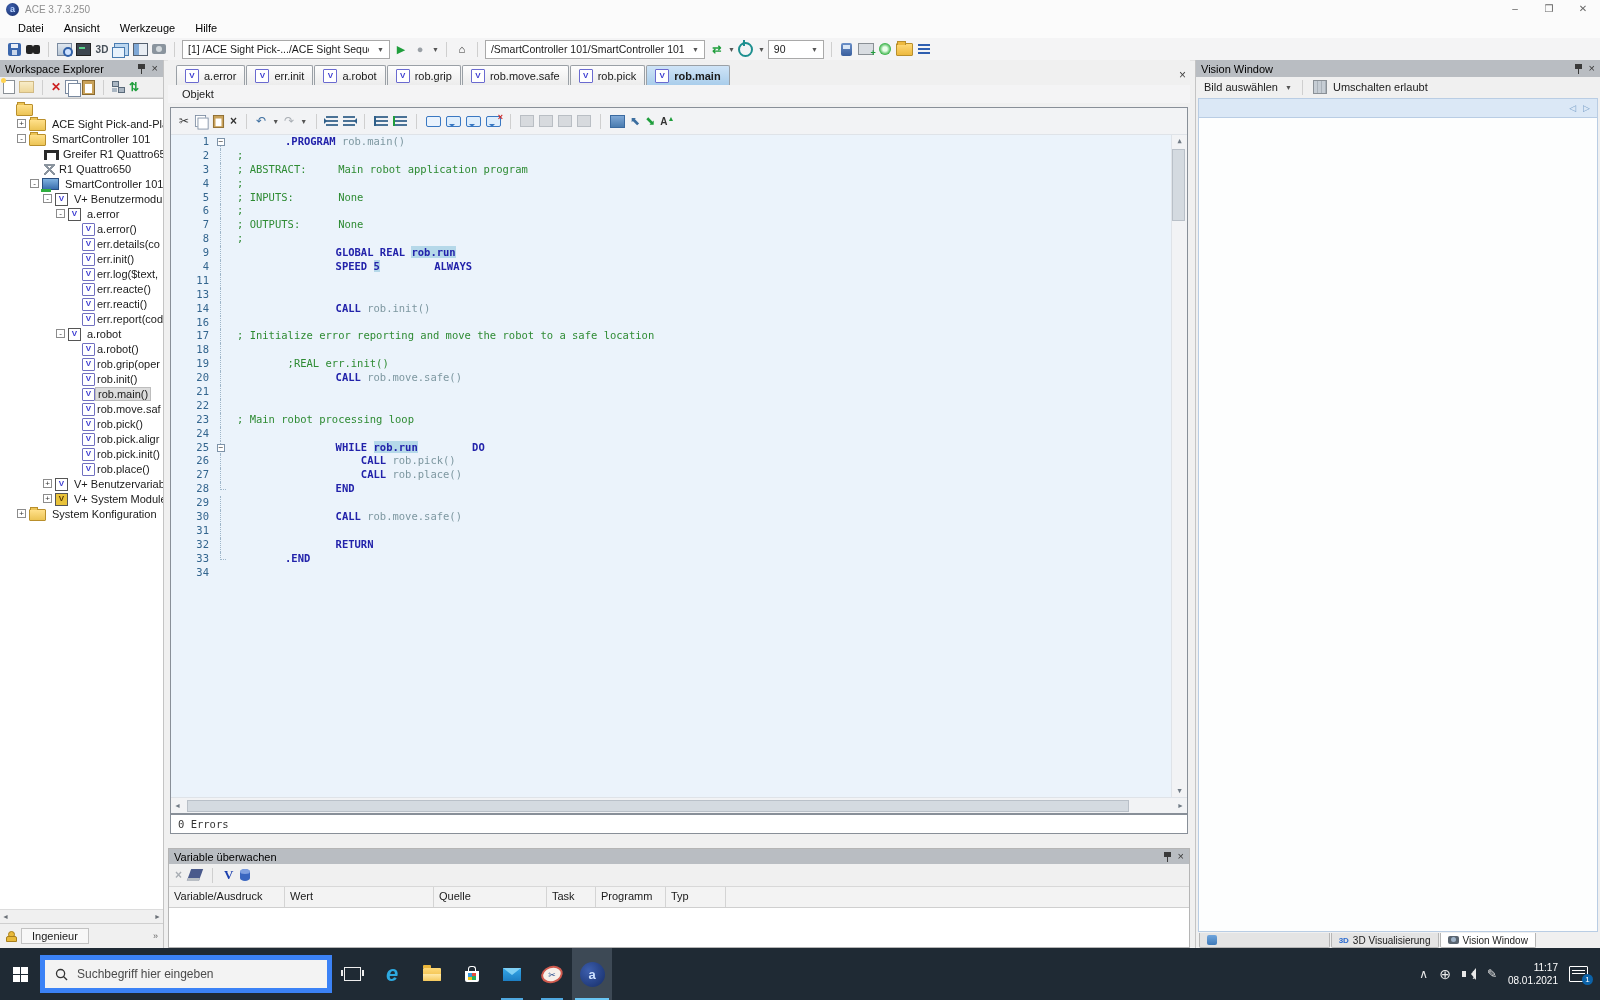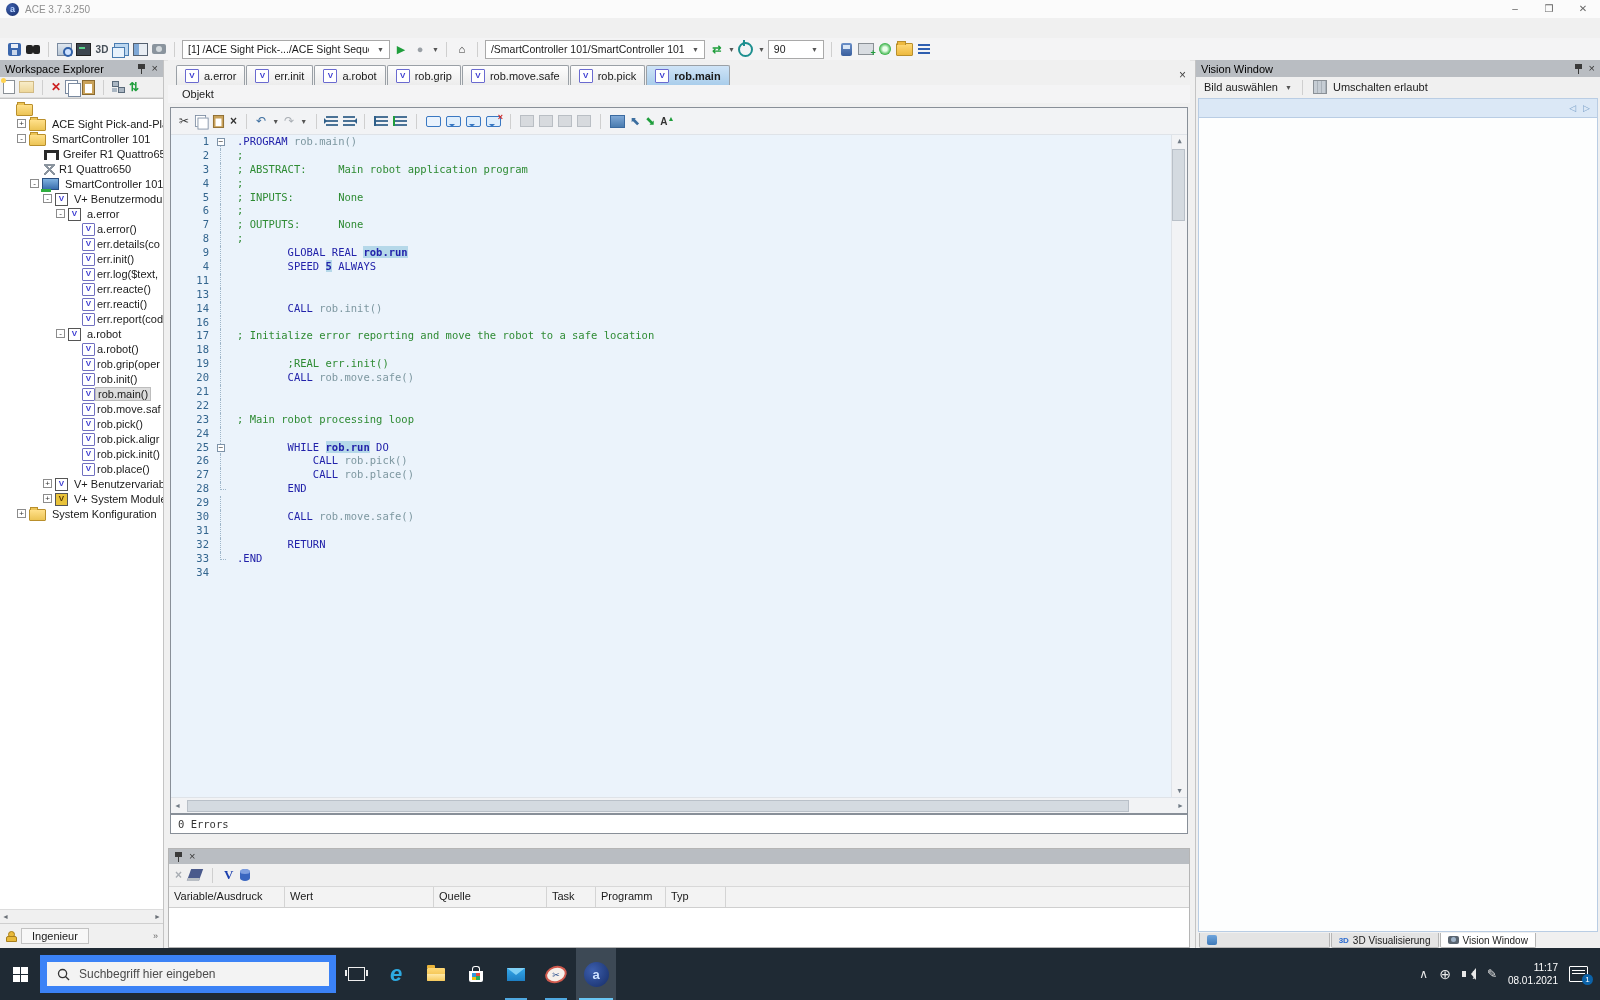--- a/index.html
+++ b/index.html
@@ -134,21 +134,21 @@
   .codewrap{flex:1;position:relative;overflow:hidden;font-family:"DejaVu Sans Mono",monospace;font-size:10.5px;}
   .cline{height:13.9px;line-height:13.9px;display:flex;}
   .ln{width:46px;padding-right:8px;box-sizing:border-box;text-align:right;color:#33658e;flex:none;}
   .fold{width:12px;flex:none;position:relative;}
   .fold .vline{position:absolute;left:3px;top:0;bottom:0;border-left:1px dotted #9fb6c9;}
   .fold .vhalf{position:absolute;left:3px;top:50%;bottom:0;border-left:1px dotted #9fb6c9;}
   .fold .fcorner{position:absolute;left:3px;top:0;height:7px;width:5px;border-left:1px dotted #9fb6c9;border-bottom:1px dotted #9fb6c9;}
   .fold .fbox{position:absolute;left:0;top:3px;width:8px;height:8px;background:#fff;border:1px solid #7e93a8;
      font-size:8px;line-height:6px;text-align:center;color:#444;box-sizing:border-box;z-index:2;}
   .ctext{white-space:pre;padding-left:8px;}
-  .kw{color:#2222aa;font-weight:normal;}
+  .kw{color:#2222aa;font-weight:bold;margin-left:48px;}
   .id{color:#7d97a0;}
   .cm{color:#2e8b33;}
   .hl{background:#b5d8e9;color:#2222aa;font-weight:bold;}
   .vscroll{position:absolute;right:0;top:0;bottom:0;width:15px;background:#f2f3f5;border-left:1px solid #dfe3e8;
      display:flex;flex-direction:column;align-items:center;justify-content:space-between;color:#707a85;font-size:7px;padding:2px 0;}
   .vthumb{position:absolute;right:2px;top:14px;width:11px;height:70px;background:#d4dae0;border:1px solid #b9c0c8;}
   .ehscroll{height:15px;background:#f2f3f5;border-top:1px solid #dfe3e8;display:flex;align-items:center;justify-content:space-between;color:#707a85;font-size:7px;padding:0 3px;flex:none;position:relative;}
   .hthumb{position:absolute;left:16px;top:2px;width:940px;height:10px;background:#d4dae0;border:1px solid #b9c0c8;}
   .errorsbar{position:absolute;top:754px;left:2px;right:2px;height:18px;border:1px solid #888f98;background:#fff;
      display:flex;align-items:center;padding-left:7px;font-family:"DejaVu Sans Mono",monospace;font-size:10.5px;color:#333;}
@@ -178,21 +178,21 @@
   .dtab.active{background:#fff;}
   .dt-doc{width:10px;height:10px;background:linear-gradient(#6fa5dd,#3f7ab8);border-radius:2px;}
   .dt-3d{font-weight:bold;font-size:8px;color:#2a6ad0;}
   .dt-cam{width:11px;height:8px;background:#5a6570;border-radius:2px;position:relative;}
   .dt-cam::after{content:"";position:absolute;left:3px;top:1px;width:5px;height:5px;background:#9fb3c8;border-radius:50%;}
   
   .taskbar{position:absolute;left:0;bottom:0;width:1600px;height:52px;background:#1f2a34;display:flex;align-items:stretch;color:#fff;}
   .start{width:48px;display:flex;align-items:center;justify-content:center;}
   .winlogo{display:grid;grid-template-columns:7px 7px;grid-template-rows:7px 7px;gap:1px;}
   .winlogo div{background:#fff;}
-  .searchbox{width:262px;margin:7px 0;background:#f3f3f3;border:7px solid #3b82f6;display:flex;align-items:center;gap:9px;
+  .searchbox{width:262px;margin:7px 0;background:#f3f3f3;border:5px solid #3b82f6;display:flex;align-items:center;gap:9px;
      padding:0 10px;color:#4a4a4a;font-size:12px;}
   .tbi{width:40px;display:flex;align-items:center;justify-content:center;position:relative;}
   .tbi.running::after{content:"";position:absolute;bottom:0;left:9px;right:9px;height:2px;background:#4fa8e0;}
   .tbi.active{background:#3d4955;}
   .tbi.active::after{content:"";position:absolute;bottom:0;left:3px;right:3px;height:2px;background:#69c6f5;}
   .i-taskview{width:15px;height:12px;border:1px solid #eee;position:relative;}
   .i-taskview::before{content:"";position:absolute;left:-4px;top:2px;width:2px;height:6px;background:#eee;}
   .i-taskview::after{content:"";position:absolute;right:-4px;top:2px;width:2px;height:6px;background:#eee;}
   .i-edge{color:#2da9e0;font-weight:bold;font-size:22px;font-style:italic;line-height:1;}
   .i-expl{width:18px;height:13px;background:linear-gradient(#ffd977,#eab53a);border-radius:1px;position:relative;}
@@ -229,20 +229,26 @@
   <div class="titlebar">
     <div class="logo">a</div>
     <div class="title-text">ACE 3.7.3.250</div>
     <div class="win-controls">
       <div class="win-btn">–</div>
       <div class="win-btn">❒</div>
       <div class="win-btn">✕</div>
     </div>
   </div>
 
+  <div class="menubar" id="menubar">
+      <div class="menu-item">Datei</div>
+      <div class="menu-item">Ansicht</div>
+      <div class="menu-item">Werkzeuge</div>
+      <div class="menu-item">Hilfe</div>
+    </div>
 
   <div class="toolbar">
     <div class="tbtn">
         <span class="i-save"></span>
       </div>
     <div class="tbtn">
         <span class="i-find"></span>
       </div>
     <div class="tsep"></div>
     <div class="tbtn">
@@ -788,20 +794,21 @@
         <span class="hthumb"></span>
         <span>►</span>
       </div>
     </div>
     <div class="errorsbar">
       <span>0 Errors</span>
     </div>
 
     <div class="watch">
       <div class="panel-header" style="height:15px">
+        <span class="ph-title">Variable überwachen</span>
         <span class="pinic"></span>
         <span class="xic">×</span>
       </div>
       <div class="watch-toolbar">
         <span class="eg grayed" style="font-weight:bold">×</span>
         <span class="i-eraser"></span>
         <div class="tsep"></div>
         <span class="i-vv">V</span>
         <span class="i-cyl"></span>
       </div>

